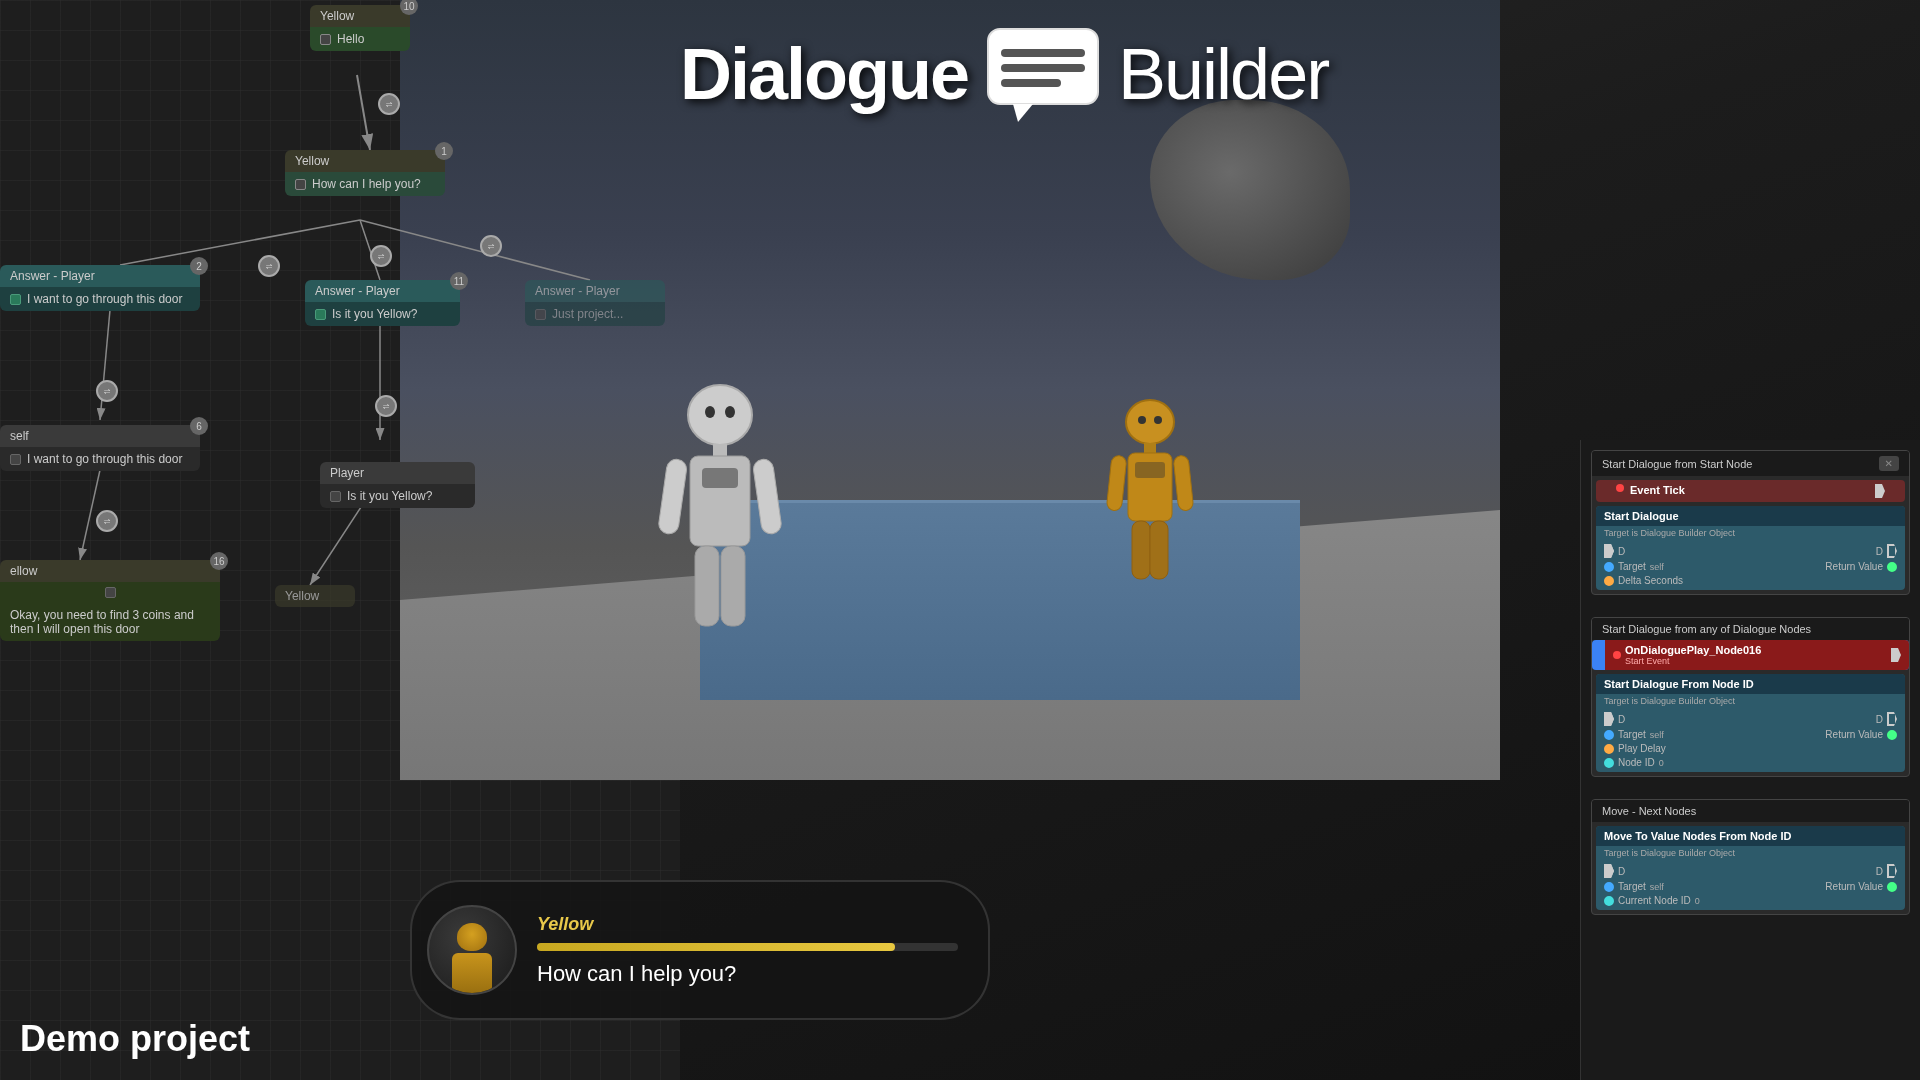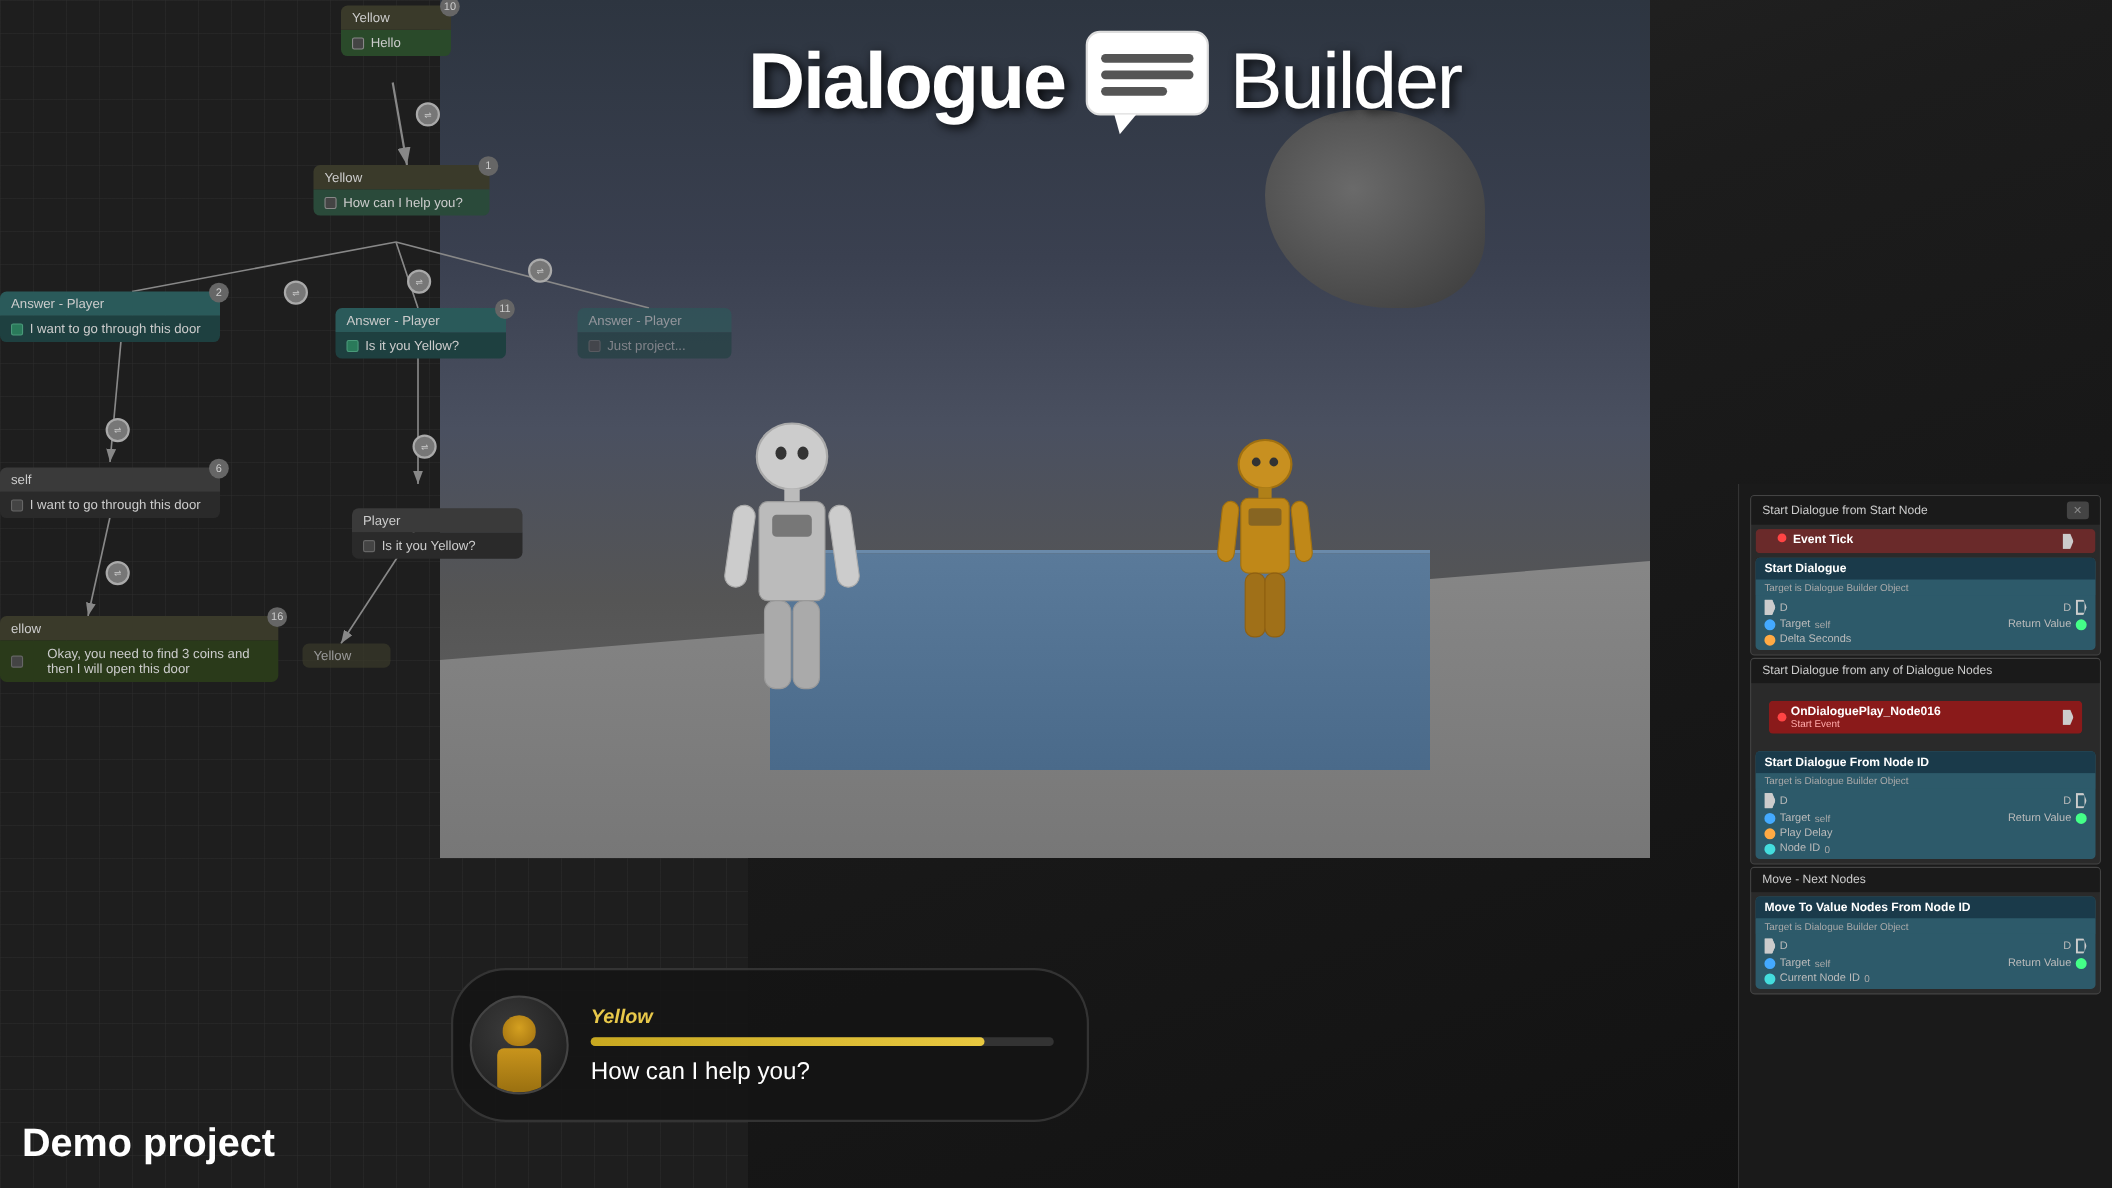--- a/index.html
+++ b/index.html
@@ -180,21 +180,21 @@
       position: absolute;
       top: 440px;
       right: 0;
       width: 340px;
       height: 640px;
       background: #1a1a1a;
       border-left: 1px solid #333;
       padding: 10px;
       display: flex;
       flex-direction: column;
-      gap: 2px;
+      gap: 22px;
     }
 
     .bp-section {
       background: #2a2a2a;
       border-radius: 4px;
       overflow: hidden;
       border: 1px solid #444;
     }
 
     .bp-section-header {
@@ -282,22 +282,23 @@
     .pin-dot.teal { border-color: #4dd; background: #4dd; }
 
     .pin-value {
       color: #aaa;
       font-size: 9px;
     }
 
     .bp-event-node {
       background: #3b82f6;
       border-radius: 4px;
-      margin: 16px;
+      margin: 0;
       overflow: hidden;
+      padding-left: 13px;
     }
 
     .bp-event-title {
       background: #8a1a1a;
       padding: 4px 8px;
       color: #fff;
       font-size: 11px;
       font-weight: bold;
       display: flex;
       align-items: center;
@@ -534,21 +535,21 @@
 
 <div style="position:absolute; top:510px; left:96px; width:22px; height:22px; background:#777; border-radius:50%; border:2px solid #aaa; display:flex; align-items:center; justify-content:center;">
   <span style="font-size:8px; color:#ccc;">⇌</span>
 </div>
 
 <div style="position:absolute; top:560px; left:0px; min-width:220px;">
   <div style="background:#3a3a2a; padding:4px 10px; border-radius:6px 6px 0 0; font-size:12px; color:#ddd; position:relative;">
     <span style="color:#ccc;">ellow</span>
     <span style="position:absolute; top:-8px; right:-8px; width:18px; height:18px; background:#666; border-radius:50%; color:#ccc; font-size:10px; display:flex; align-items:center; justify-content:center;">16</span>
   </div>
-  <div style="background:#2a3a1a; border-radius:0 0 6px 6px; padding:5px 10px; display:flex; align-items:center; gap:22px;">
+  <div style="background:#2a3a1a; border-radius:0 0 6px 6px; padding:5px 10px; display:flex; align-items:center; gap:10px;flex-direction:column;">
     <div style="width:11px;height:11px;background:#444;border:1px solid #666;border-radius:2px;"></div>
     <span style="font-size:12px; color:#ccc; max-width:200px;">Okay, you need to find 3 coins and then I will open this door</span>
   </div>
 </div>
 
 <div style="position:absolute; top:585px; left:275px; min-width:80px; opacity:0.7;">
   <div style="background:#3a3a2a; padding:4px 10px; border-radius:6px; font-size:12px; color:#ddd;">
     <span style="color:#ccc;">Yellow</span>
   </div>
 </div>

